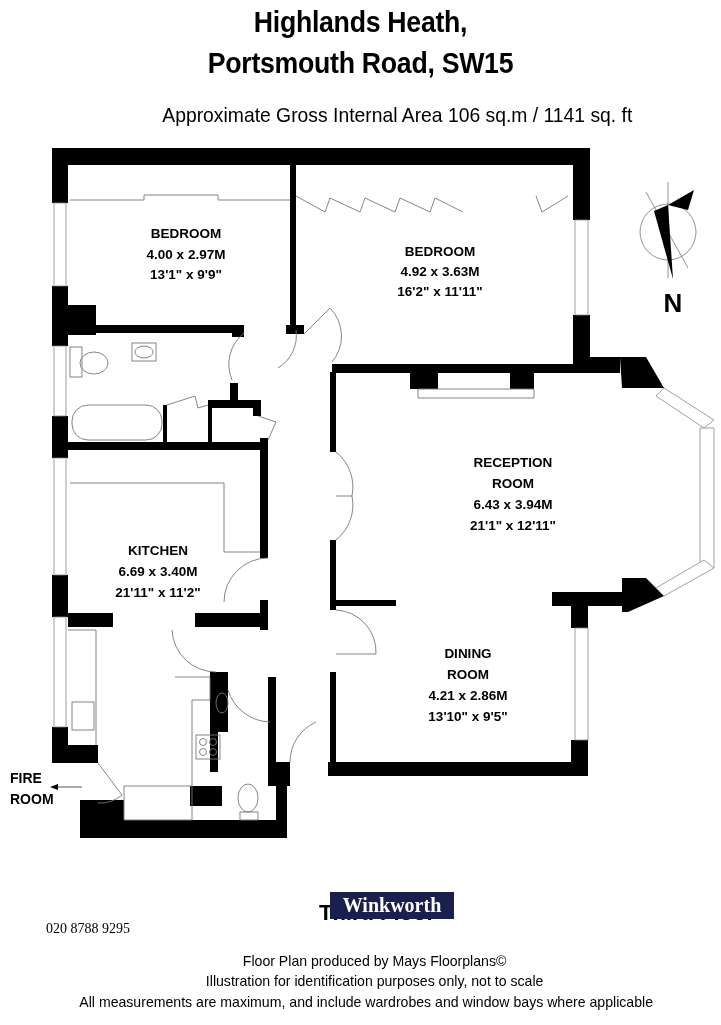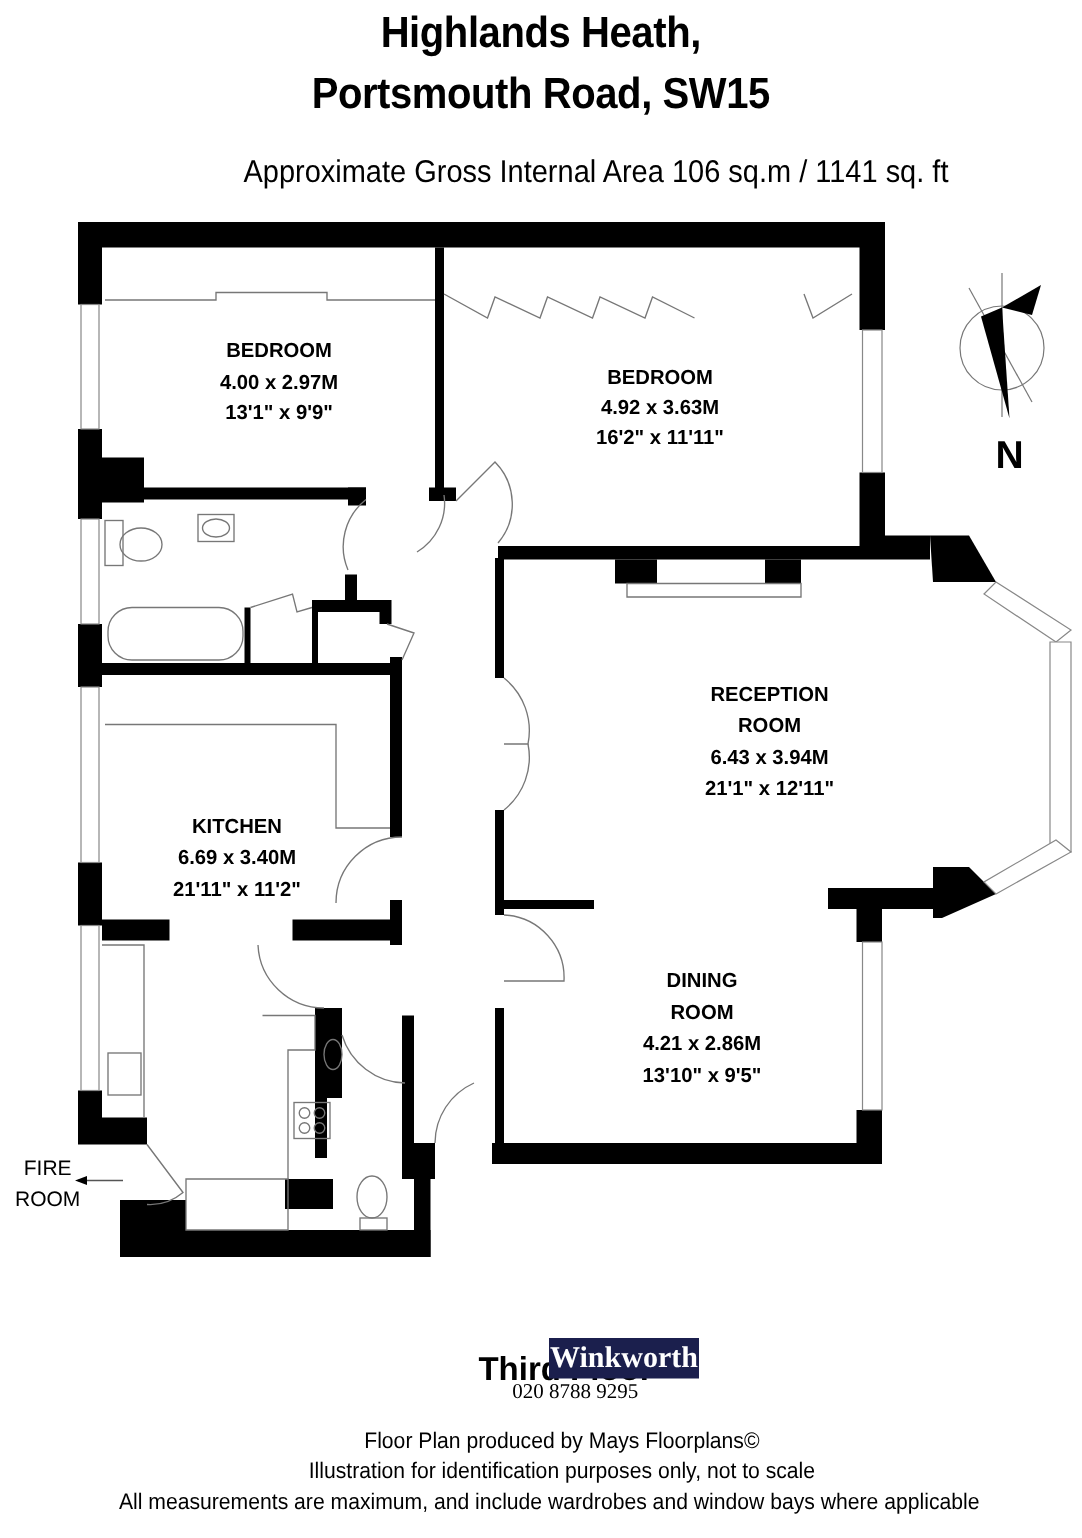--- a/index.html
+++ b/index.html
@@ -3,24 +3,24 @@
 <meta charset="utf-8">
 <style>
   html, body { margin: 0; padding: 0; background: #ffffff; }
   body { width: 721px; height: 1025px; position: relative; overflow: hidden; font-family: "Liberation Sans", sans-serif; color: #000; }
   .title { position: absolute; left: 0; width: 721px; text-align: center; font-weight: bold; font-size: 29px; letter-spacing: -0.3px; transform: scaleX(0.92); transform-origin: center; }
   .t1 { top: 6px; }
   .t2 { top: 47px; }
   .area { position: absolute; top: 103px; left: 0; width: 721px; text-align: center; font-size: 21px; transform: scaleX(0.92); transform-origin: center; padding-left: 80px; box-sizing: border-box; }
   svg.plan { position: absolute; left: 0; top: 0; }
   .room-label { font-family: "Liberation Sans", sans-serif; font-weight: bold; font-size: 13.5px; text-anchor: middle; }
-  .fire { position: absolute; left: 10px; top: 768px; font-weight: normal; font-size: 14px; line-height: 21px; text-align: center; }
+  .fire { position: absolute; left: 10px; top: 768px; font-weight: bold; font-size: 14px; line-height: 21px; }
   .floor-name { position: absolute; top: 852px; left: 0; width: 721px; text-align: center; font-weight: bold; font-size: 22px; padding-left: 33px; box-sizing: border-box; margin-top: 48px; }
-  .brand { position: absolute; top: 892px; left: 330px; width: 100px; height: 27px; background: #1b1f4d; color: #fff; font-family: "Liberation Serif", serif; font-weight: bold; font-size: 20px; text-align: center; line-height: 27px; margin-left: 36px; }
-  .phone { position: absolute; top: 921px; left: 0; width: 721px; text-align: center; font-family: "Liberation Serif", serif; font-size: 14px; padding-left: 46px; box-sizing: border-box; }
+  .brand { position: absolute; top: 892px; left: 330px; width: 124px; height: 27px; background: #1b1f4d; color: #fff; font-family: "Liberation Serif", serif; font-weight: bold; font-size: 20px; text-align: center; line-height: 27px; }
+  .phone { position: absolute; top: 921px; left: 0; width: 721px; font-family: "Liberation Serif", serif; font-size: 14px; padding-left: 46px; box-sizing: border-box; }
   .foot { position: absolute; left: 0; width: 721px; text-align: center; font-size: 15px; transform: scaleX(0.94); transform-origin: center; }
   .f1 { top: 952px; padding-left: 30px; box-sizing: border-box; }
   .f2 { top: 972px; padding-left: 30px; box-sizing: border-box; }
   .f3 { top: 993px; padding-left: 12px; box-sizing: border-box; }
 </style>
 </head>
 <body>
 
 <div class="title t1">Highlands Heath,</div>
 <div class="title t2">Portsmouth Road, SW15</div>

